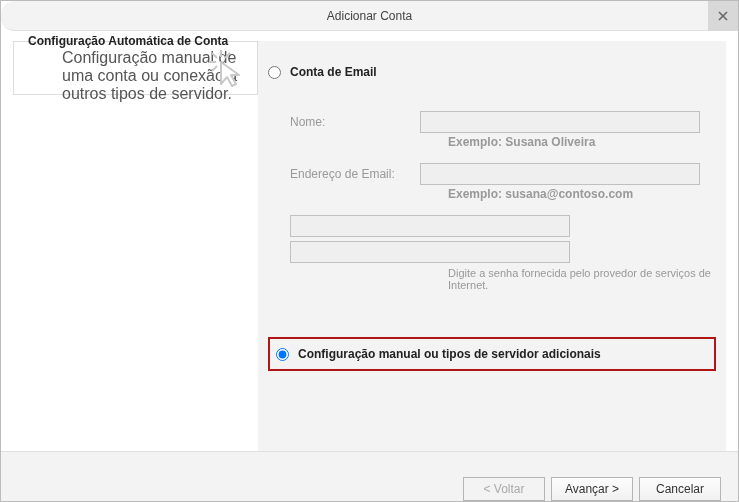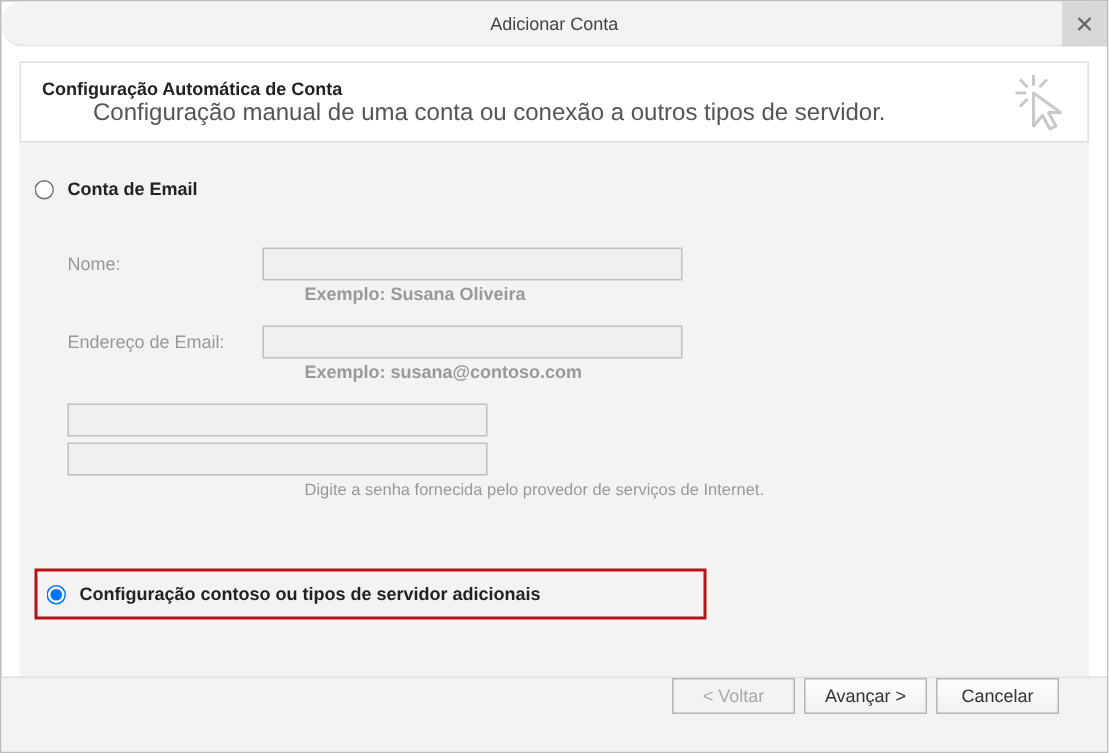--- a/index.html
+++ b/index.html
@@ -44,21 +44,21 @@
     align-items: center;
     justify-content: center;
     color: #666;
     font-size: 14px;
     line-height: 1;
   }
   .content {
     flex: 1;
     padding: 10px 12px 0 12px;
     display: flex;
-    flex-direction: column;
+    flex-direction: row;
   }
   .header-section {
     background: #fff;
     border: 1px solid #ddd;
     padding: 10px 14px;
     position: relative;
     height: 54px;
     display: flex;
     flex-direction: column;
     justify-content: center;
@@ -143,23 +143,23 @@
     margin-top: 46px;
     border: 2px solid #b11616;
     padding: 6px 6px;
     width: 448px;
   }
   .footer {
     height: 50px;
     background: #f3f3f3;
     border-top: 1px solid #e0e0e0;
     display: flex;
-    align-items: flex-start;
+    align-items: flex-end;
     justify-content: flex-end;
-    padding: 0 32px;
+    padding: 0 17px;
     gap: 6px;
   }
   .btn {
     min-width: 82px;
     height: 24px;
     border: 1px solid #b5b5b5;
     background: linear-gradient(#fdfdfd, #f1f1f1);
     font-size: 12px;
     font-family: inherit;
     color: #333;
@@ -235,21 +235,21 @@
         <div class="field-row compact">
           <input class="field-input" type="password" disabled="" style="">
         </div>
         <div class="info-hint">Digite a senha fornecida pelo provedor de serviços de Internet.</div>
 
       </div>
 
       <div class="manual-box">
         <div class="radio-row">
           <input type="radio" name="cfg" checked="" style="">
-          <label>Configuração contoso ou tipos de servidor adicionais</label>
+          <label>Configuração manual ou tipos de servidor adicionais</label>
         </div>
       </div>
 
     </div>
 
   </div>
 
   <div class="footer">
     <button class="btn" disabled="">&lt; Voltar</button>
     <button class="btn">Avançar &gt;</button>

